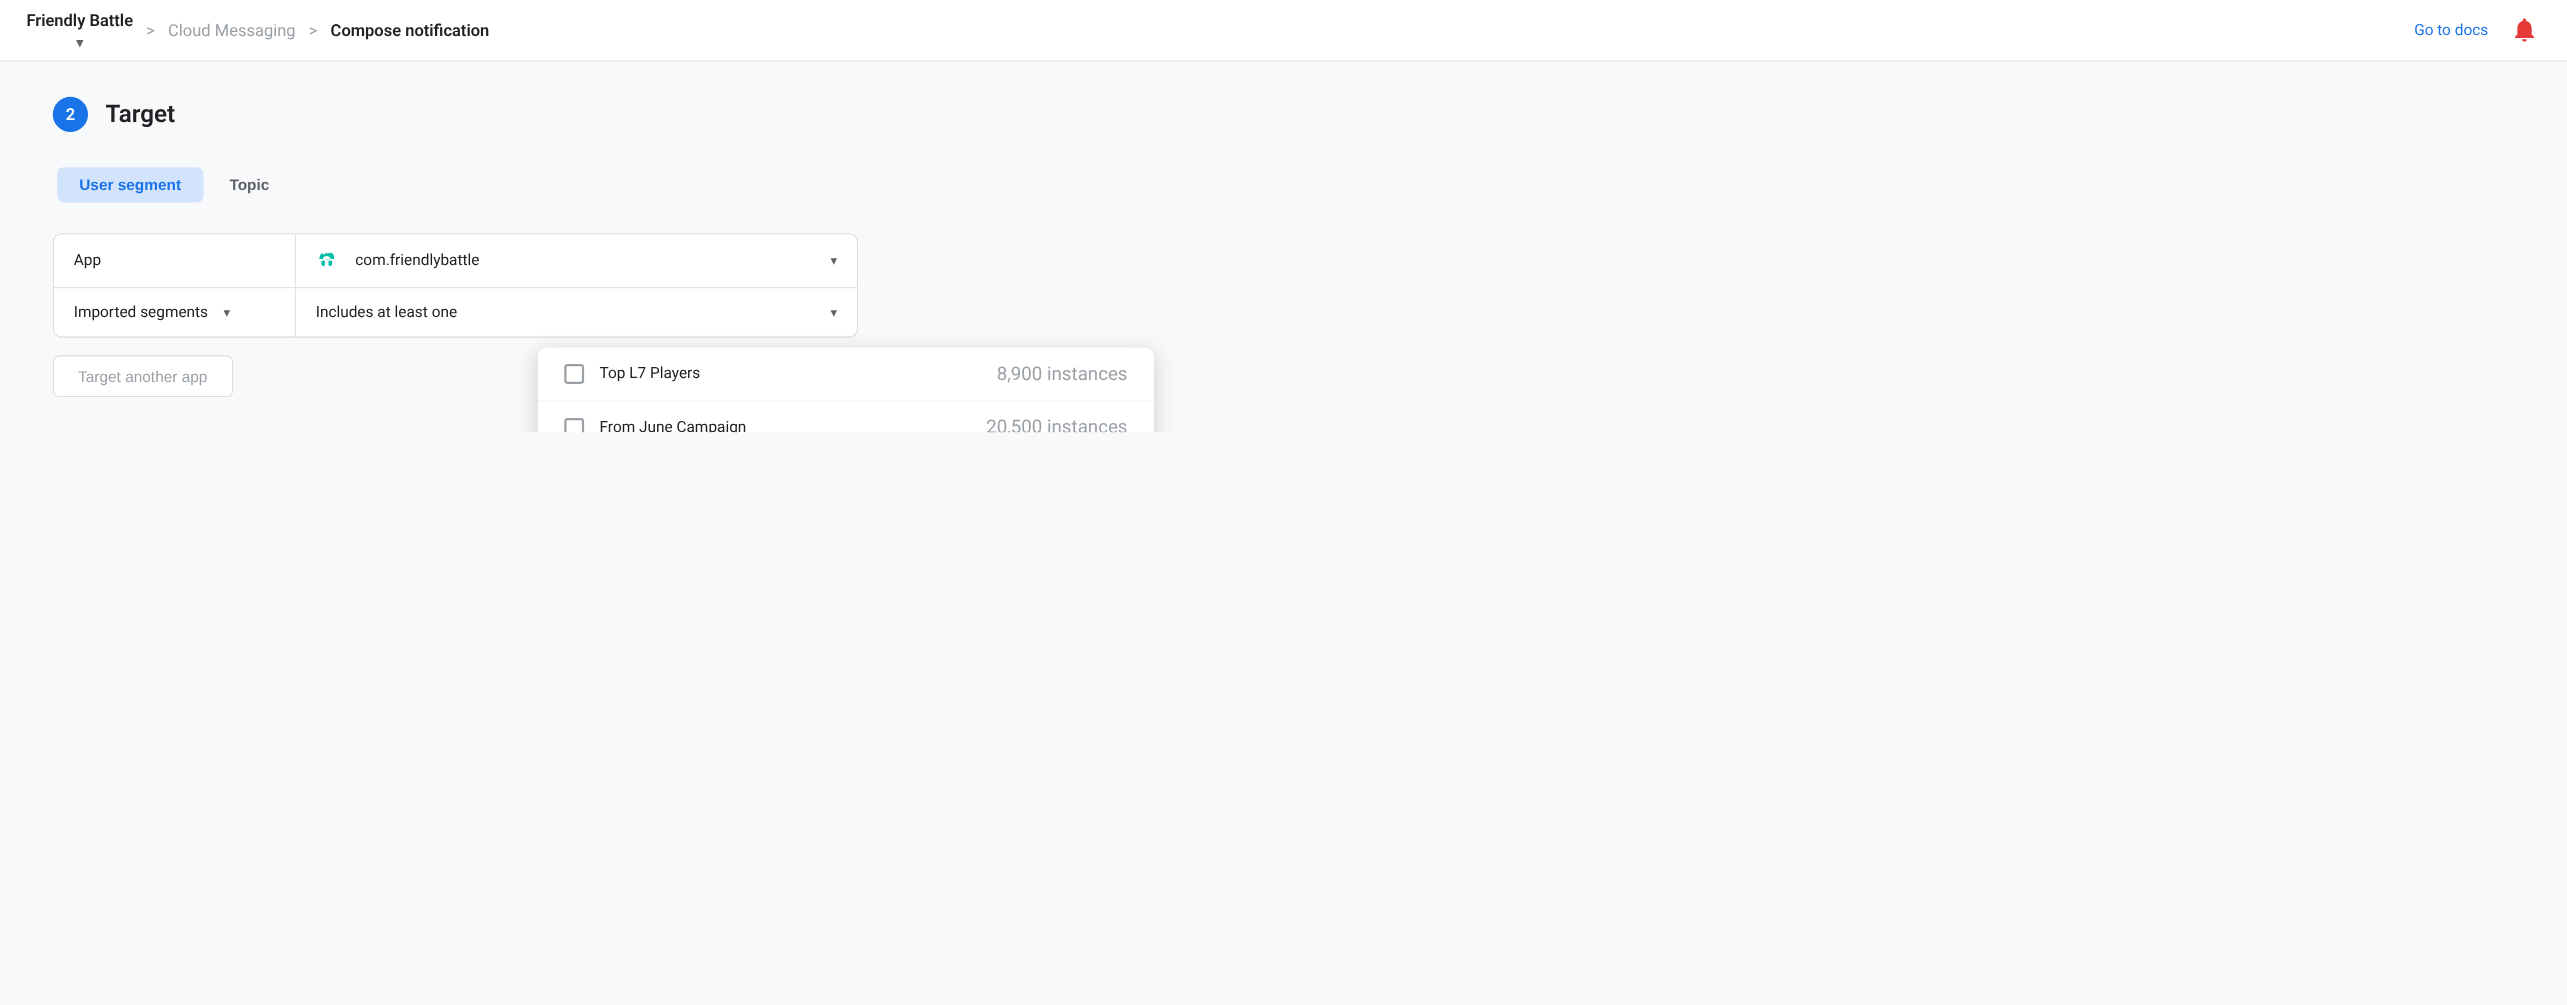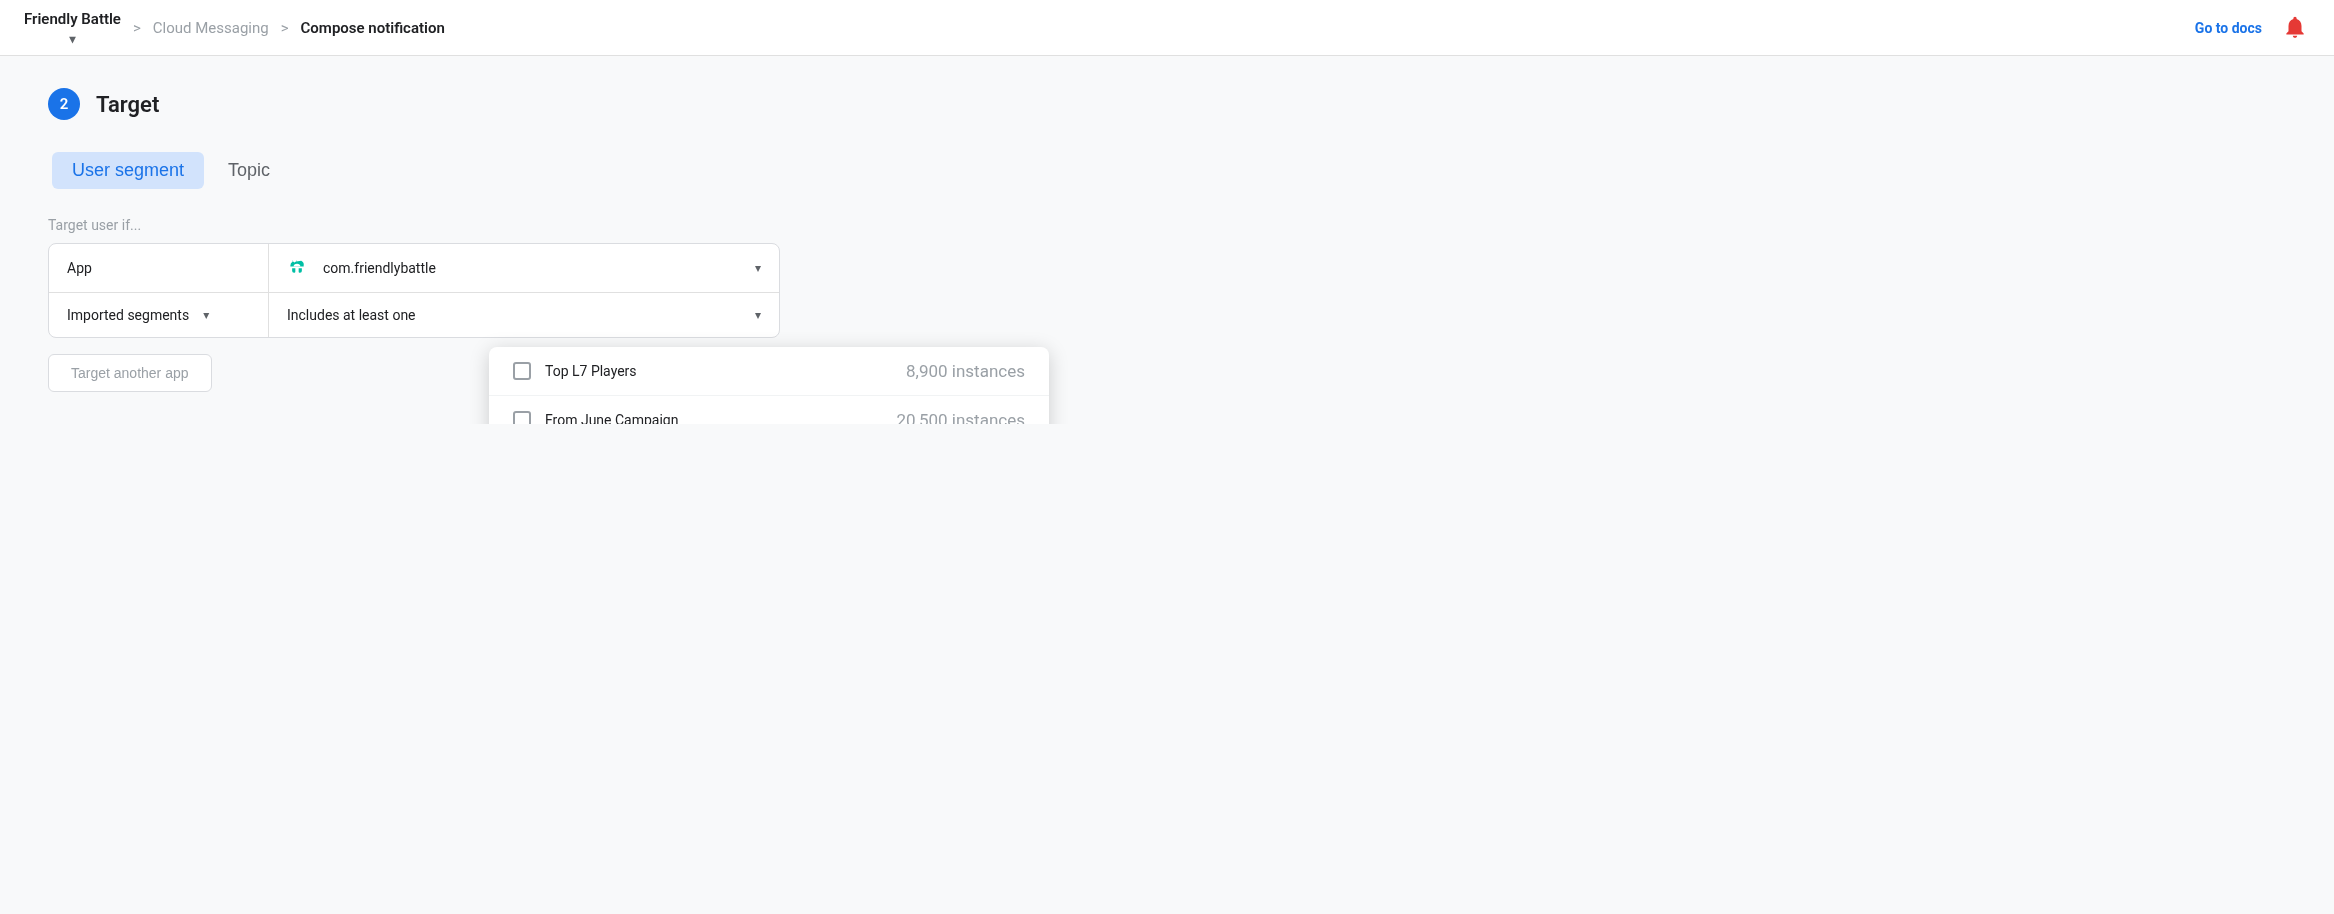--- a/index.html
+++ b/index.html
@@ -44,21 +44,21 @@
     }
     .topnav-right {
       display: flex;
       align-items: center;
       gap: 20px;
     }
     .goto-docs {
       font-size: 14px;
       color: #1a73e8;
       cursor: pointer;
-      font-weight: 700;
+      font-weight: 400;
     }
     .bell-icon {
       width: 28px;
       height: 28px;
       position: relative;
       cursor: pointer;
     }
 
     
     .main-content {
@@ -96,22 +96,22 @@
     .tab-row {
       display: flex;
       gap: 4px;
       margin-bottom: 28px;
       margin-left: 4px;
     }
     .tab-btn {
       padding: 8px 20px;
       border-radius: 6px;
       border: none;
-      font-size: 18px;
-      font-weight: 400;
+      font-size: 14px;
+      font-weight: 700;
       cursor: pointer;
       background: transparent;
       color: #5f6368;
       text-align: center;
     }
     .tab-btn.active {
       background: #d2e3fc;
       color: #1a73e8;
     }
 
@@ -270,21 +270,20 @@
     <span class="step-title">Target</span>
   </div>
 
   
   <div class="tab-row">
     <button class="tab-btn active">User segment</button>
     <button class="tab-btn">Topic</button>
   </div>
 
   
-  <div class="target-label">Target user if...</div>
 
   
   <div class="segment-table">
 
     <div class="segment-row">
       <div class="segment-cell label-cell">
         <span>App</span>
       </div>
       <div class="segment-cell value-cell" style="cursor:pointer;">
 

